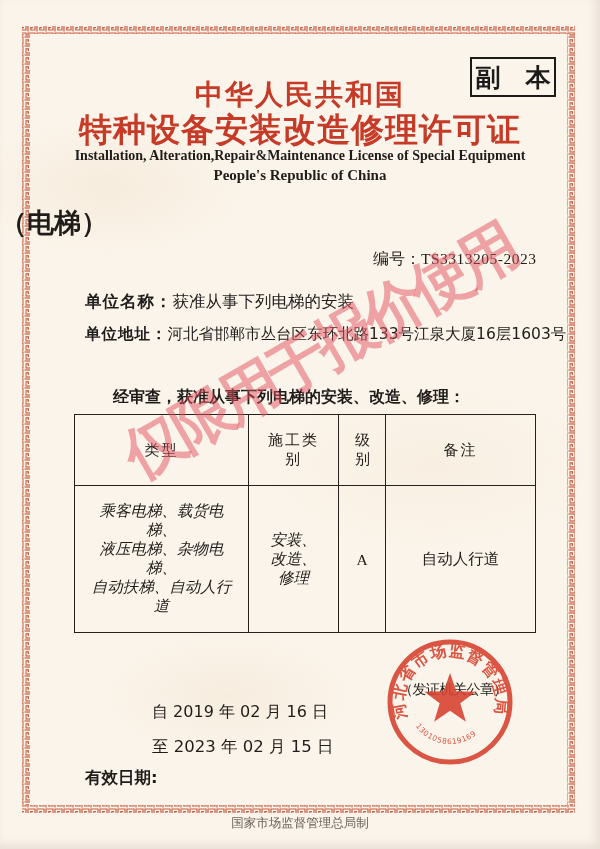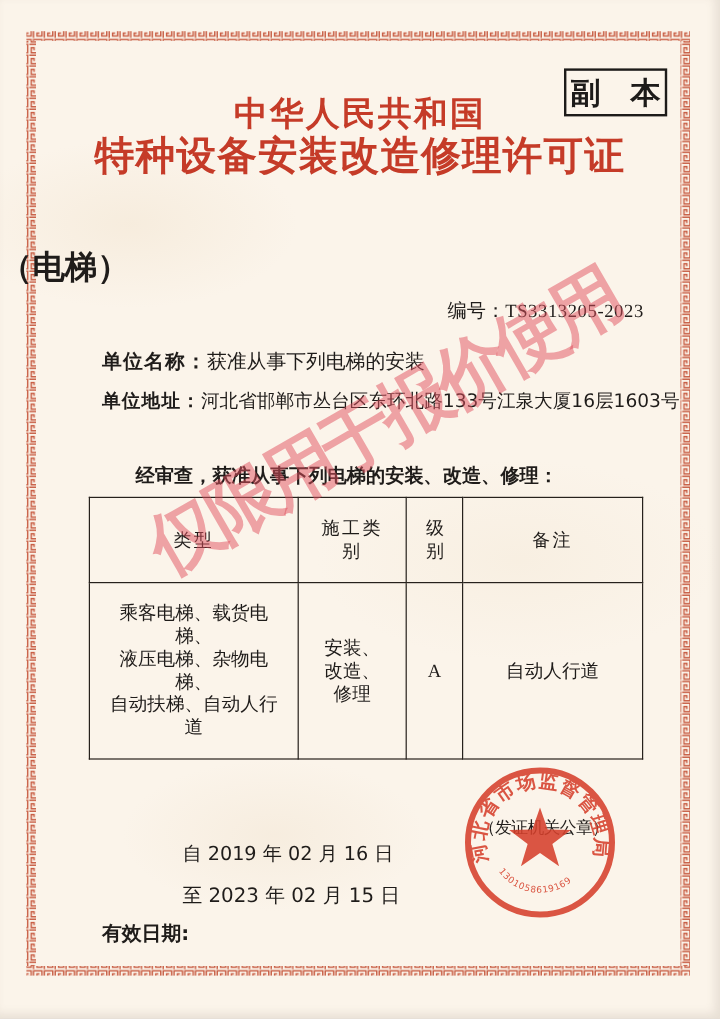--- a/index.html
+++ b/index.html
@@ -34,21 +34,21 @@
   .unit-line{left:85px;font-size:16.5px;z-index:10;white-space:nowrap;}
   .unit-line .lbl{font-weight:600;letter-spacing:1px;}
   .unit-name{top:291px;}
   .unit-addr{top:324px;font-size:15.5px;}
   .approval{left:113px;top:387px;font-size:16px;font-weight:600;z-index:10;white-space:nowrap;}
   .lic-table{position:absolute;left:74px;top:414px;width:461px;border-collapse:collapse;
     table-layout:fixed;z-index:10;}
   .lic-table th,.lic-table td{border:1.8px solid #26211c;text-align:center;vertical-align:middle;padding:16px;}
   .lic-table th{height:23px;font-size:15px;font-weight:500;letter-spacing:2px;}
   .lic-table td{font-size:15.5px;line-height:19px;height:58px;}
-  .lic-table td .ln{display:block;}
+  .lic-table td .ln{display:block;font-style:italic;}
   .grade-cell{font-family:"Liberation Serif",serif;font-size:15px;}
   .valid-label{left:85px;top:721px;font-size:16.5px;font-weight:600;z-index:10;white-space:nowrap;margin-top:46px;}
   .valid-from{left:152px;top:702px;font-size:16px;z-index:10;white-space:nowrap;}
   .valid-to{left:152px;top:736px;font-size:16.5px;z-index:10;white-space:nowrap;}
   .issue-line{left:335px;top:721px;font-size:16.5px;z-index:10;white-space:nowrap;}
   .seal-caption{left:399px;top:681px;font-size:14px;letter-spacing:-0.5px;z-index:20;white-space:nowrap;}
   .seal-svg{left:382px;top:634px;opacity:0.88;z-index:25;pointer-events:none;}
   .watermark{
     left:320px;top:352px;transform:translate(-50%,-50%) rotate(-30deg);
     font-size:60px;font-weight:bold;letter-spacing:-5px;white-space:nowrap;
@@ -73,20 +73,22 @@
     <rect x="22" y="26" width="553" height="8" fill="url(#gkh)"></rect>
     <rect x="22" y="805" width="553" height="8" fill="url(#gkh)"></rect>
     <rect x="22" y="34" width="8" height="771" fill="url(#gkv)"></rect>
     <rect x="567" y="34" width="8" height="771" fill="url(#gkv)"></rect>
   </svg>
 
   <div class="abs copy-badge">副　本</div>
 
   <div class="abs title-cn1">中华人民共和国</div>
   <div class="abs title-cn2">特种设备安装改造修理许可证</div>
+  <div class="abs title-en1">Installation, Alteration,Repair&amp;Maintenance License of Special Equipment</div>
+  <div class="abs title-en2">People's Republic of China</div>
 
   <div class="abs category">（电梯）</div>
 
   <div class="abs license-no">
     <span class="lbl">编号：</span><span class="num">TS3313205-2023</span>
   </div>
 
   <div class="abs unit-line unit-name">
     <span class="lbl">单位名称：</span><span>获准从事下列电梯的安装</span>
   </div>
@@ -143,14 +145,15 @@
       <textPath href="#sealArcTop" textLength="172">河北省市场监督管理局</textPath>
     </text>
     <text font-size="7.5" fill="#d6402c" letter-spacing="1.5" font-family="DejaVu Sans, sans-serif">
       <textPath href="#sealArcBottom" textLength="70">1301058619169</textPath>
     </text>
     <polygon fill="#d6402c" transform="translate(68,66)" points="0,-27 6.4,-8.7 25.7,-8.3 10.3,3.3 15.9,21.8 0,10.8 -15.9,21.8 -10.3,3.3 -25.7,-8.3 -6.4,-8.7"></polygon>
   </svg>
 
   <div class="abs watermark">仅限用于报价使用</div>
 
+  <div class="abs footer-text">国家市场监督管理总局制</div>
 
 </div>
 
 </body></html>

